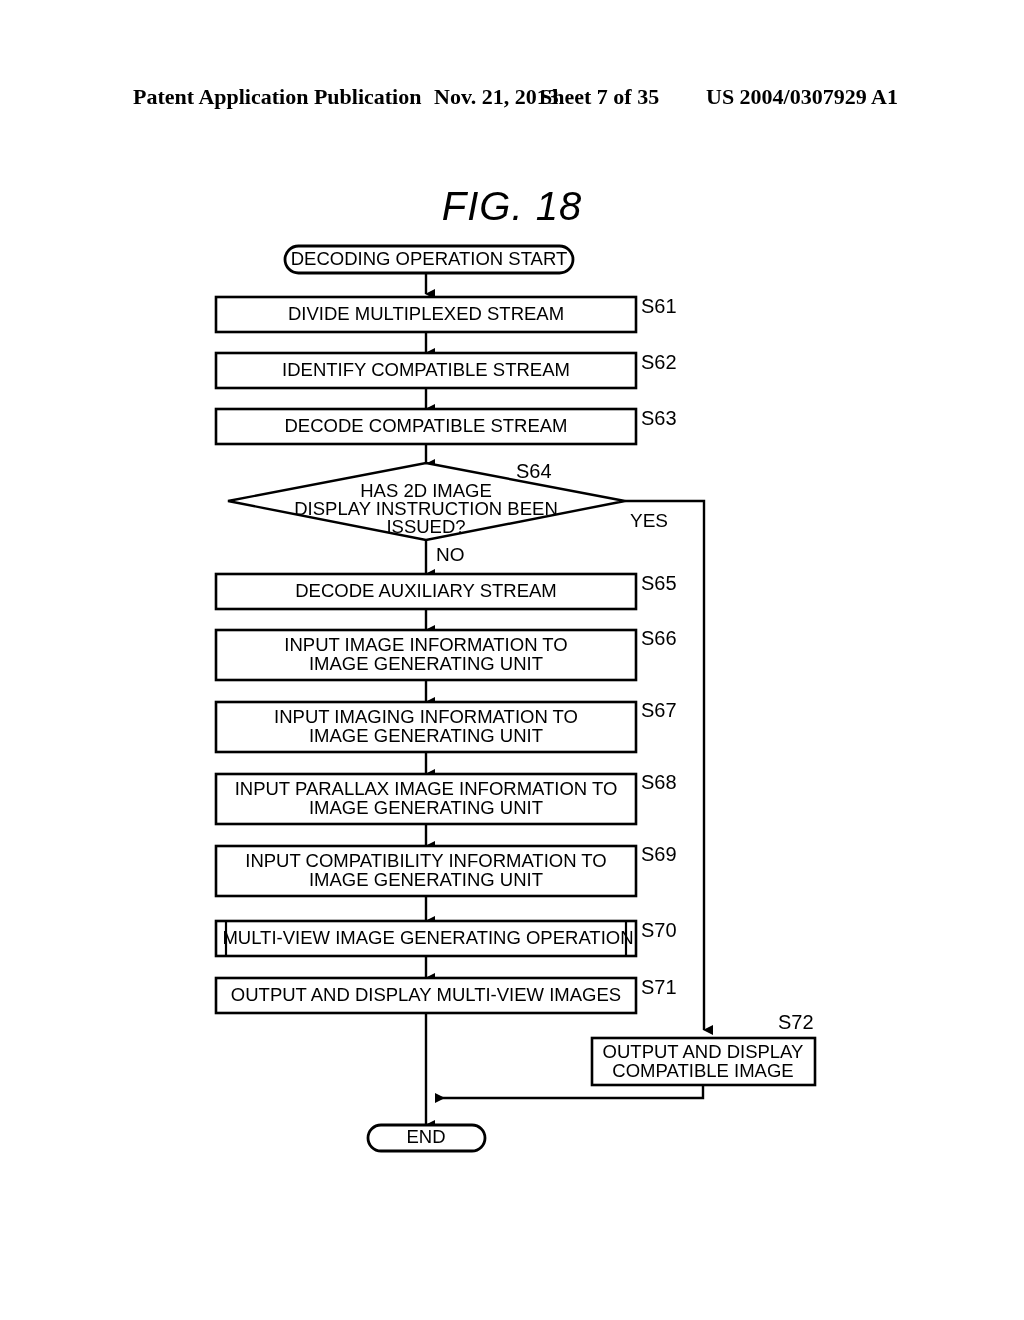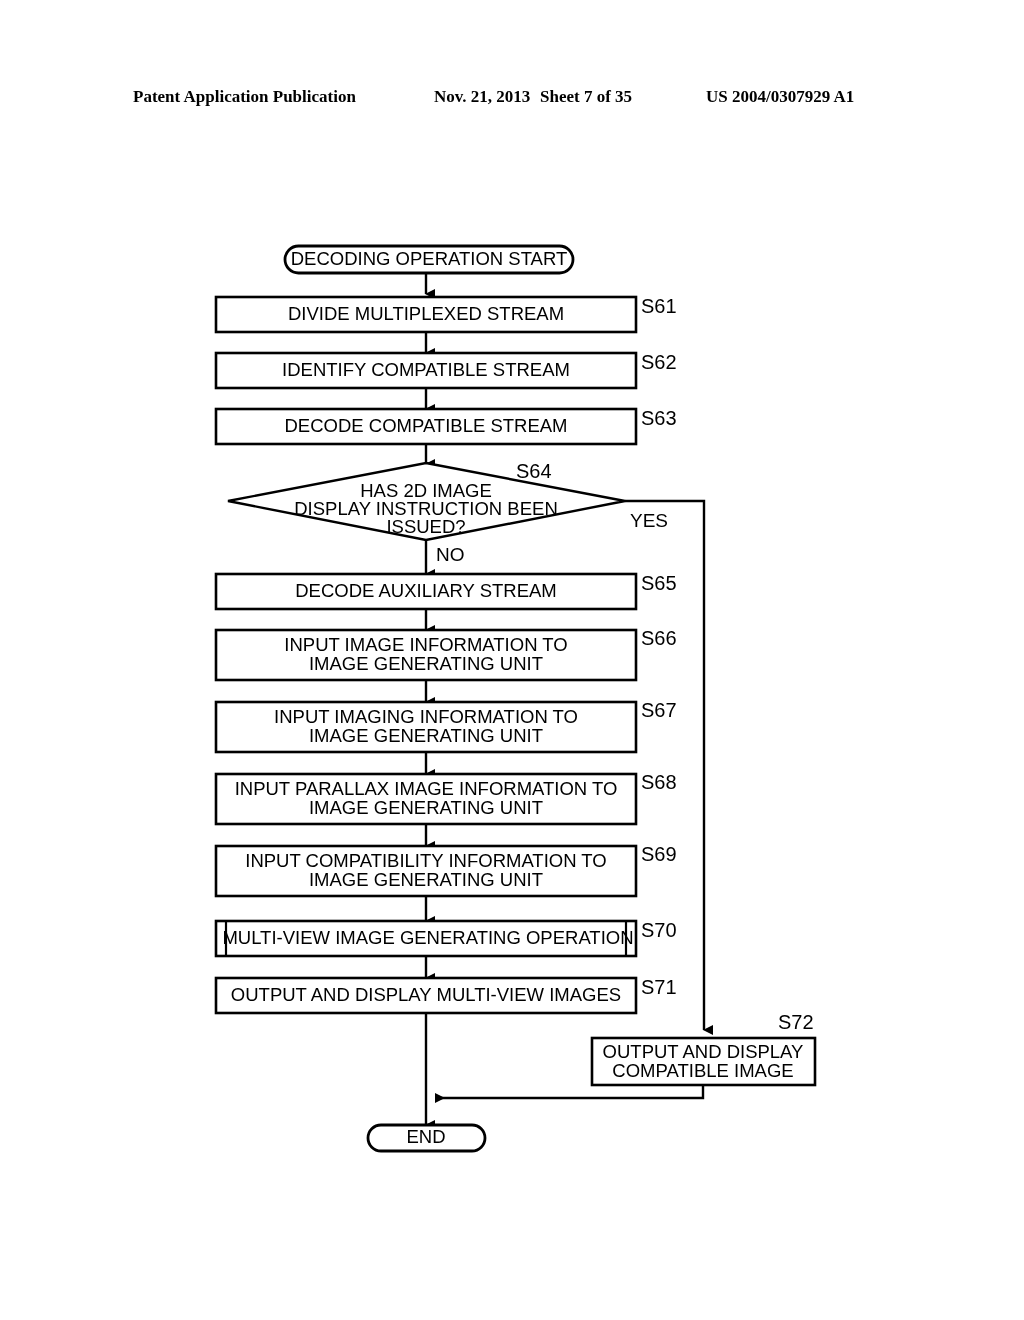--- a/index.html
+++ b/index.html
@@ -25,21 +25,21 @@
   }
   
   #doc-header {
     position: absolute;
     left: 0;
     top: 84px;
     width: 1024px;
     height: 26px;
     font-family: "Liberation Serif", serif;
     font-weight: bold;
-    font-size: 17px;
+    font-size: 22px;
     white-space: nowrap;
   }
   #doc-header .hdr-part {
     position: absolute;
     top: 0;
     line-height: 26px;
   }
   #hdr-publication { left: 133px; }
   #hdr-date        { left: 434px; }
   #hdr-sheet       { left: 540px; }
@@ -124,20 +124,21 @@
 
 <div id="page">
 
   <div id="doc-header">
     <span class="hdr-part" id="hdr-publication">Patent Application Publication</span>
     <span class="hdr-part" id="hdr-date">Nov. 21, 2013</span>
     <span class="hdr-part" id="hdr-sheet">Sheet 7 of 35</span>
     <span class="hdr-part" id="hdr-patno">US 2004/0307929 A1</span>
   </div>
 
+  <div id="fig-title">FIG. 18</div>
 
   <svg id="flowchart" viewBox="0 0 1024 1320">
     <defs>
       <marker id="arrowdown" markerWidth="12" markerHeight="12" refX="5" refY="9" orient="auto" markerUnits="userSpaceOnUse">
         <path d="M0,0 L5,10 L10,0 z" fill="#000000"></path>
       </marker>
       <marker id="arrowleft" markerWidth="12" markerHeight="12" refX="9" refY="5" orient="auto" markerUnits="userSpaceOnUse">
         <path d="M10,0 L0,5 L10,10 z" fill="#000000"></path>
       </marker>
     </defs>

